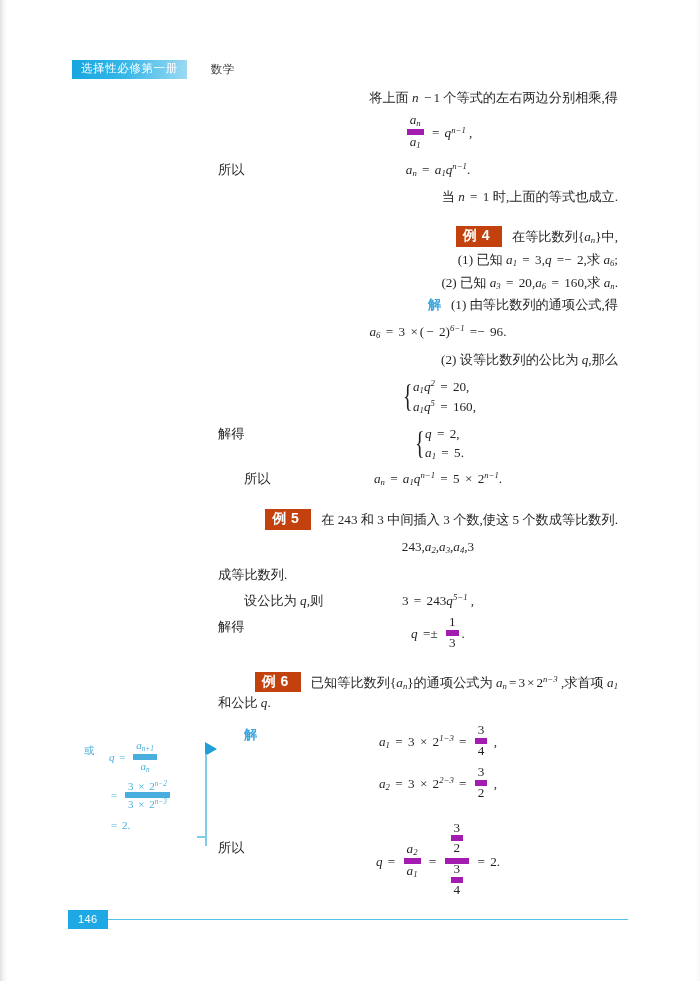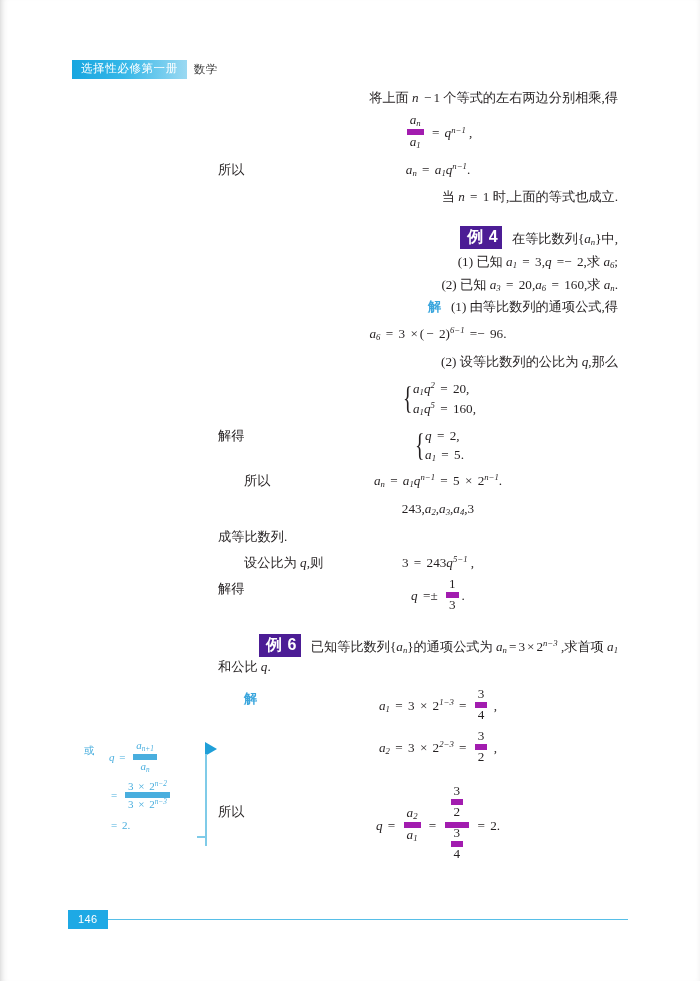--- a/index.html
+++ b/index.html
@@ -24,21 +24,21 @@
                 inset -4px 0 7px -6px rgba(0,0,0,0.12);
   }
 
   
   .runhead {
     position: absolute;
     left: 72px;
     top: 60px;
     display: flex;
     align-items: center;
-    gap: 7px;
+    gap: 24px;
   }
   .runhead-badge {
     background: linear-gradient(90deg, #17a6e0 0%, #35b7e8 45%, #9bd9f2 100%);
     color: #ffffff;
     font-family: "Liberation Sans", sans-serif;
     font-size: 11.5px;
     letter-spacing: 0.6px;
     padding: 3px 9px 4px 9px;
     line-height: 1;
   }
@@ -72,26 +72,26 @@
 
   
   .lbl-line { position: relative; min-height: 19px; margin: 6px 0; }
   .lbl-line > .lbl { position: absolute; left: 0; top: 0; }
   .lbl-line > .lbl.ind { left: 26px; }
   .lbl-line > .mth { display: block; text-align: center; padding-left: 40px; }
 
   
   .exbadge {
     display: inline-block;
-    background: #4c1d95;
+    background: #c2410c;
     color: #ffffff;
     font-family: "Liberation Sans", sans-serif;
-    font-size: 16px;
+    font-size: 14px;
     font-weight: bold;
-    padding: 1px 4px 2px 7px;
+    padding: 1px 12px 2px 7px;
     line-height: 1.25;
     vertical-align: 1px;
     letter-spacing: 0.5px;
   }
   .solve {
     color: #3ba6dd;
     font-weight: bold;
   }
   .gap-top { margin-top: 15px; }
   .gap-top-lg { margin-top: 19px; }
@@ -277,20 +277,24 @@
       </span>
     </div>
 
     <div class="lbl-line">
       <span class="lbl ind">所以</span>
       <span class="mth">
         <i class="v">a</i><sub>n</sub> <span class="op">=</span> <i class="v">a</i><sub>1</sub><i class="v">q</i><sup>n−1</sup> <span class="op">=</span> 5 <span class="op">×</span> 2<sup>n−1</sup>.
       </span>
     </div>
 
+    <div class="row ind1 gap-top-lg">
+      <span class="exbadge">例 5</span>
+      &nbsp;&nbsp;在 243 和 3 中间插入 3 个数,使这 5 个数成等比数列.
+    </div>
 
 
     <div class="disp disp-off">
       243,<i class="v">a</i><sub>2</sub>,<i class="v">a</i><sub>3</sub>,<i class="v">a</i><sub>4</sub>,3
     </div>
 
     <div class="row flush">
       成等比数列.
     </div>
 

